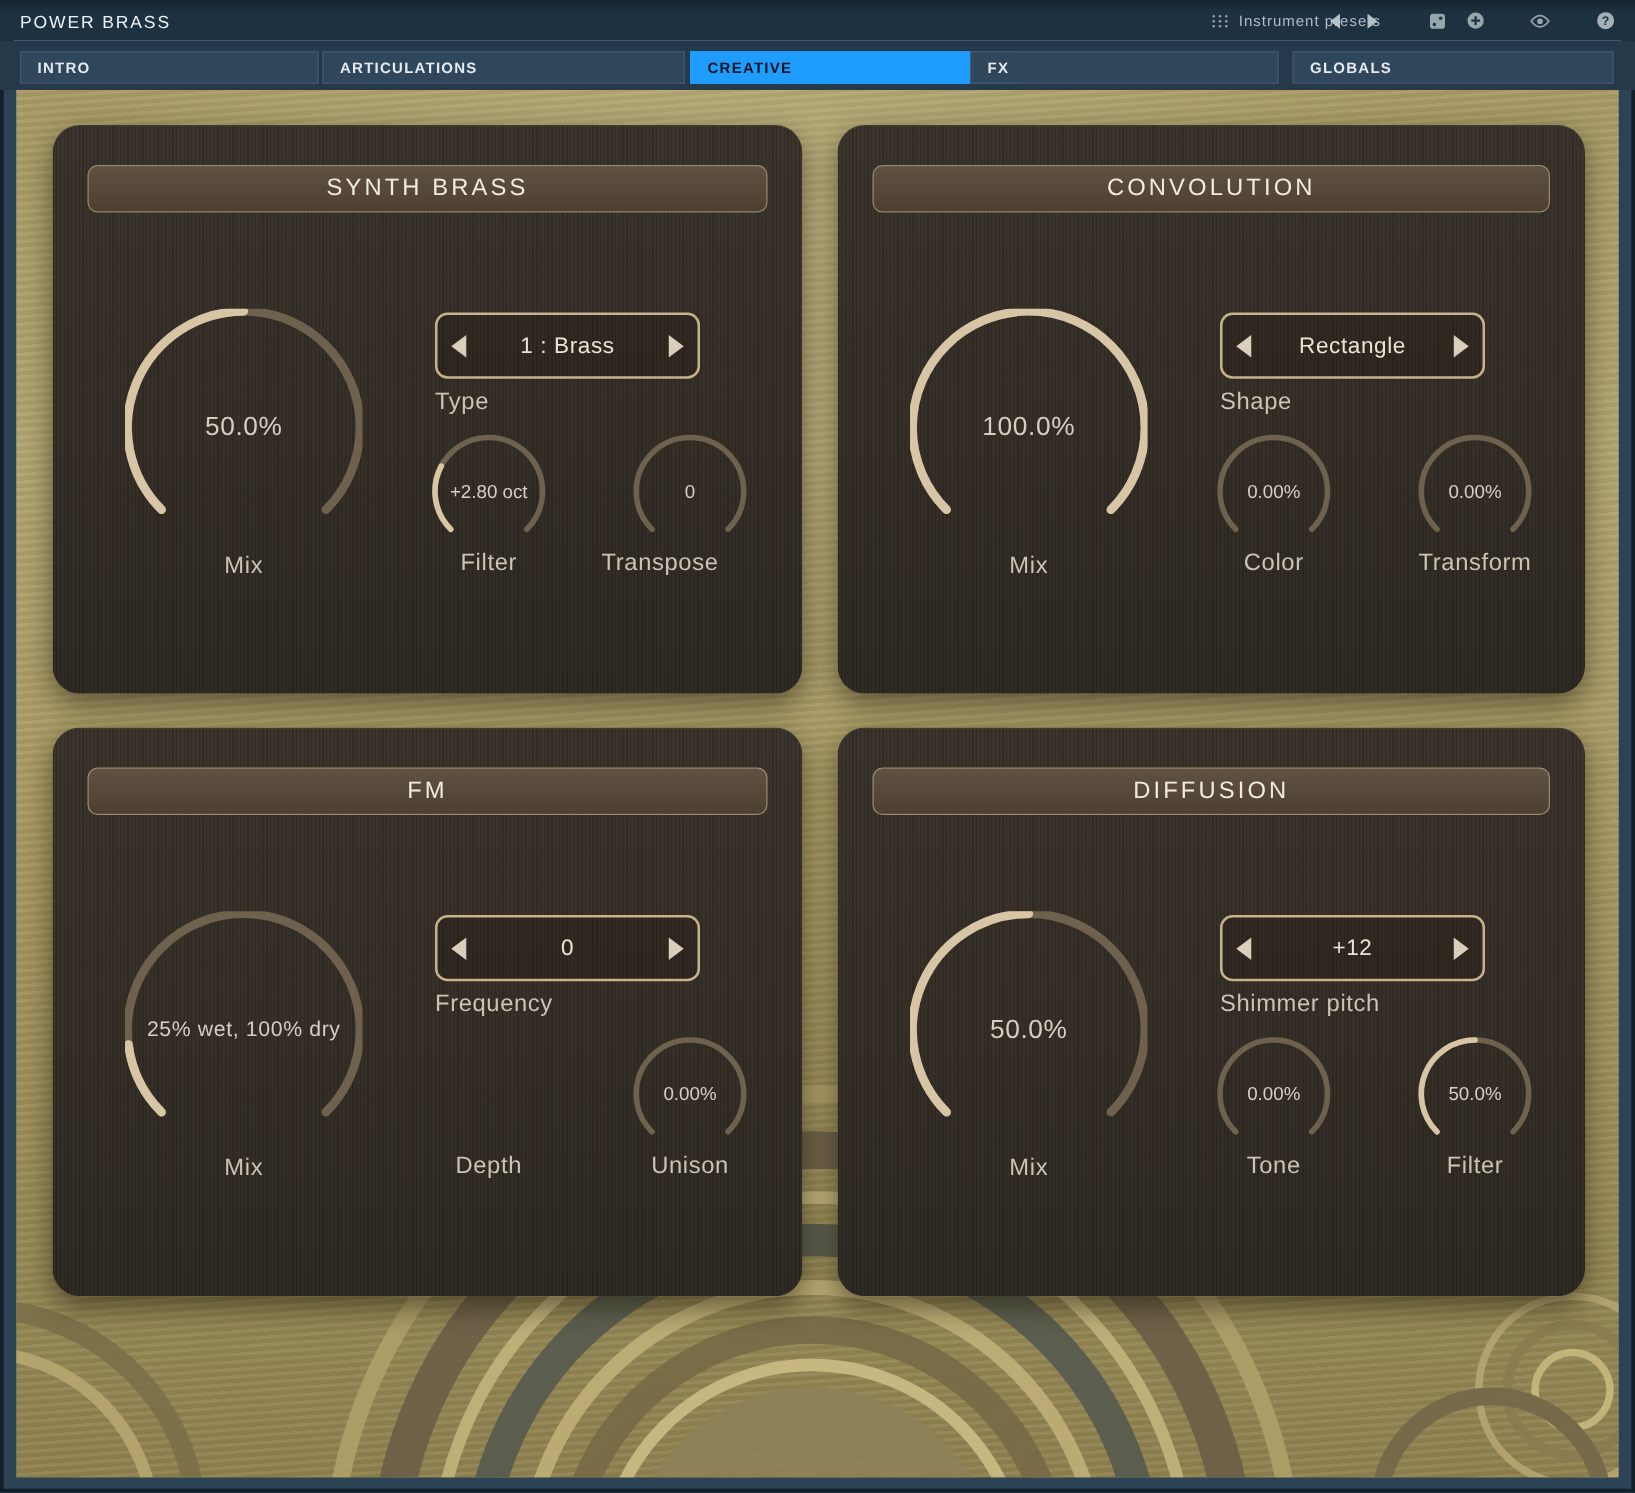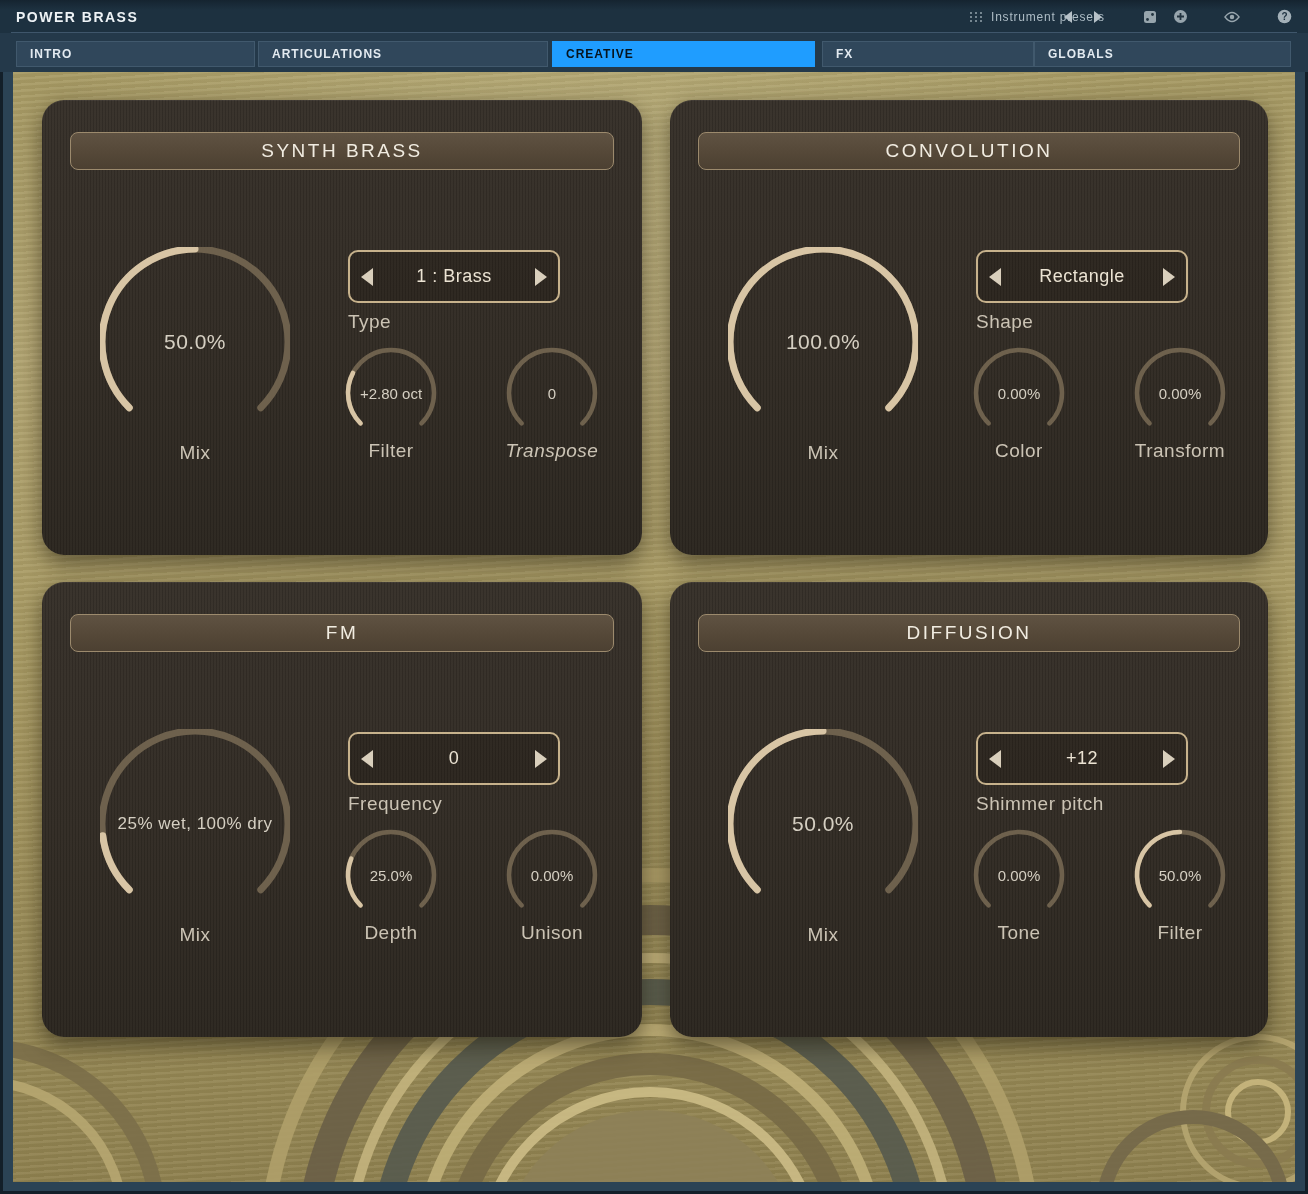--- a/index.html
+++ b/index.html
@@ -6,21 +6,21 @@
   html,body { width:1308px; height:1194px; }
   body { font-family:"Liberation Sans","DejaVu Sans",sans-serif; background:#16242f; overflow:hidden; }
 
   .app { position:relative; width:1308px; height:1194px; background:#2b4355;
          box-shadow: inset 0 0 0 3px #131f29; }
 
   
   .titlebar { position:absolute; left:0; top:0; width:1308px; height:33px;
               background:linear-gradient(180deg,#152430 0%,#1d3140 30%,#1d3140 100%); }
   .titlebar::after { content:""; position:absolute; left:11px; right:11px; bottom:0; height:1px; background:#3f566b; }
-  .app-title { position:absolute; left:16px; top:9px; font-size:14px; font-weight:700;
+  .app-title { position:absolute; left:16px; top:9px; font-size:14px; font-weight:400;
                letter-spacing:1.5px; color:#eef3f6; }
   .presets-group { position:absolute; left:970px; top:0; height:33px; display:flex; align-items:center; gap:8px; }
   .grid-icon { display:grid; grid-template-columns:repeat(3,3px); grid-gap:2px; }
   .grid-icon i { width:2px; height:2px; border-radius:50%; background:#93a3ad; }
   .presets-label { font-size:12px; color:#aebdc6; letter-spacing:0.8px; }
   .nav-icons { position:absolute; right:16px; top:0; height:33px; display:flex; align-items:center; gap:14px; }
   .tb-icon { width:16px; height:16px; display:flex; align-items:center; justify-content:center; cursor:pointer; }
   .tri-l { width:0; height:0; border-top:6px solid transparent; border-bottom:6px solid transparent; border-right:8px solid #b6c1c8; }
   .tri-r { width:0; height:0; border-top:6px solid transparent; border-bottom:6px solid transparent; border-left:8px solid #b6c1c8; }
   .spacer-sm { width:8px; }
@@ -127,21 +127,21 @@
         </svg>
       <div class="knob-value">+2.80 oct</div>
     </div>
     <div class="knob-label" style="left:264px; top:340px; width:170px;">Filter</div>
     <div class="knob small" style="left:462px; top:245px; width:96px; height:96px;">
         <svg width="96" height="96" viewBox="0 0 96 96">
           <path d="M 17.59 78.41 A 43 43 0 1 1 78.41 78.41" fill="none" stroke="#6e614d" stroke-width="4.5" stroke-linecap="round"></path>
         </svg>
       <div class="knob-value">0</div>
     </div>
-    <div class="knob-label" style="left:425px; top:340px; width:170px;font-style:italic;">Transpose</div>
+    <div class="knob-label" style="left:401px; top:340px; width:170px;">Transpose</div>
   </section>
 
   <section class="panel" style="left:670px; top:100px; width:598px;">
     <div class="panel-header">
         <span>CONVOLUTION</span>
       </div>
     <div class="knob big" style="left:58px; top:147px; width:190px; height:190px;">
         <svg width="190" height="190" viewBox="0 0 190 190">
           <path d="M 29.24 160.76 A 93 93 0 1 1 160.76 160.76" fill="none" stroke="#6e614d" stroke-width="7" stroke-linecap="round"></path>
           <path d="M 29.24 160.76 A 93 93 0 1 1 160.76 160.76" fill="none" stroke="#d8c5a5" stroke-width="7" stroke-linecap="round"></path>
@@ -190,27 +190,20 @@
     <div class="selector" style="left:306px; top:150px;">
       <div class="sel-arrow">
           <i class="arr-l"></i>
         </div>
       <div class="sel-value">0</div>
       <div class="sel-arrow">
           <i class="arr-r"></i>
         </div>
     </div>
     <div class="sel-label" style="left:306px; top:211px; width:248px;">Frequency</div>
-    <div class="knob small" style="left:301px; top:245px; width:96px; height:96px;">
-        <svg width="96" height="96" viewBox="0 0 96 96">
-          <path d="M 17.59 78.41 A 43 43 0 1 1 78.41 78.41" fill="none" stroke="#6e614d" stroke-width="4.5" stroke-linecap="round"></path>
-          <path d="M 17.59 78.41 A 43 43 0 0 1 8.27 31.54" fill="none" stroke="#d8c5a5" stroke-width="4.5" stroke-linecap="round"></path>
-        </svg>
-      <div class="knob-value">25.0%</div>
-    </div>
     <div class="knob-label" style="left:264px; top:340px; width:170px;">Depth</div>
     <div class="knob small" style="left:462px; top:245px; width:96px; height:96px;">
         <svg width="96" height="96" viewBox="0 0 96 96">
           <path d="M 17.59 78.41 A 43 43 0 1 1 78.41 78.41" fill="none" stroke="#6e614d" stroke-width="4.5" stroke-linecap="round"></path>
         </svg>
       <div class="knob-value">0.00%</div>
     </div>
     <div class="knob-label" style="left:425px; top:340px; width:170px;">Unison</div>
   </section>
 
@@ -304,17 +297,17 @@
           <text x="7.5" y="11" text-anchor="middle" font-size="10" font-weight="bold" fill="#1d3140" font-family="Liberation Sans, sans-serif">?</text>
         </svg>
       </span>
     </div>
   </header>
 
   <nav class="tabbar">
     <div class="tab" style="left:16px;  width:239px;"><span>INTRO</span></div>
     <div class="tab" style="left:258px; width:290px;"><span>ARTICULATIONS</span></div>
     <div class="tab active" style="left:552px; width:263px;"><span>CREATIVE</span></div>
-    <div class="tab" style="left:822px; width:212px;"><span>FX</span></div>
+    <div class="tab" style="left:776px; width:247px;"><span>FX</span></div>
     <div class="tab" style="left:1034px;width:257px;"><span>GLOBALS</span></div>
   </nav>
 
 </div>
 
 </body></html>

